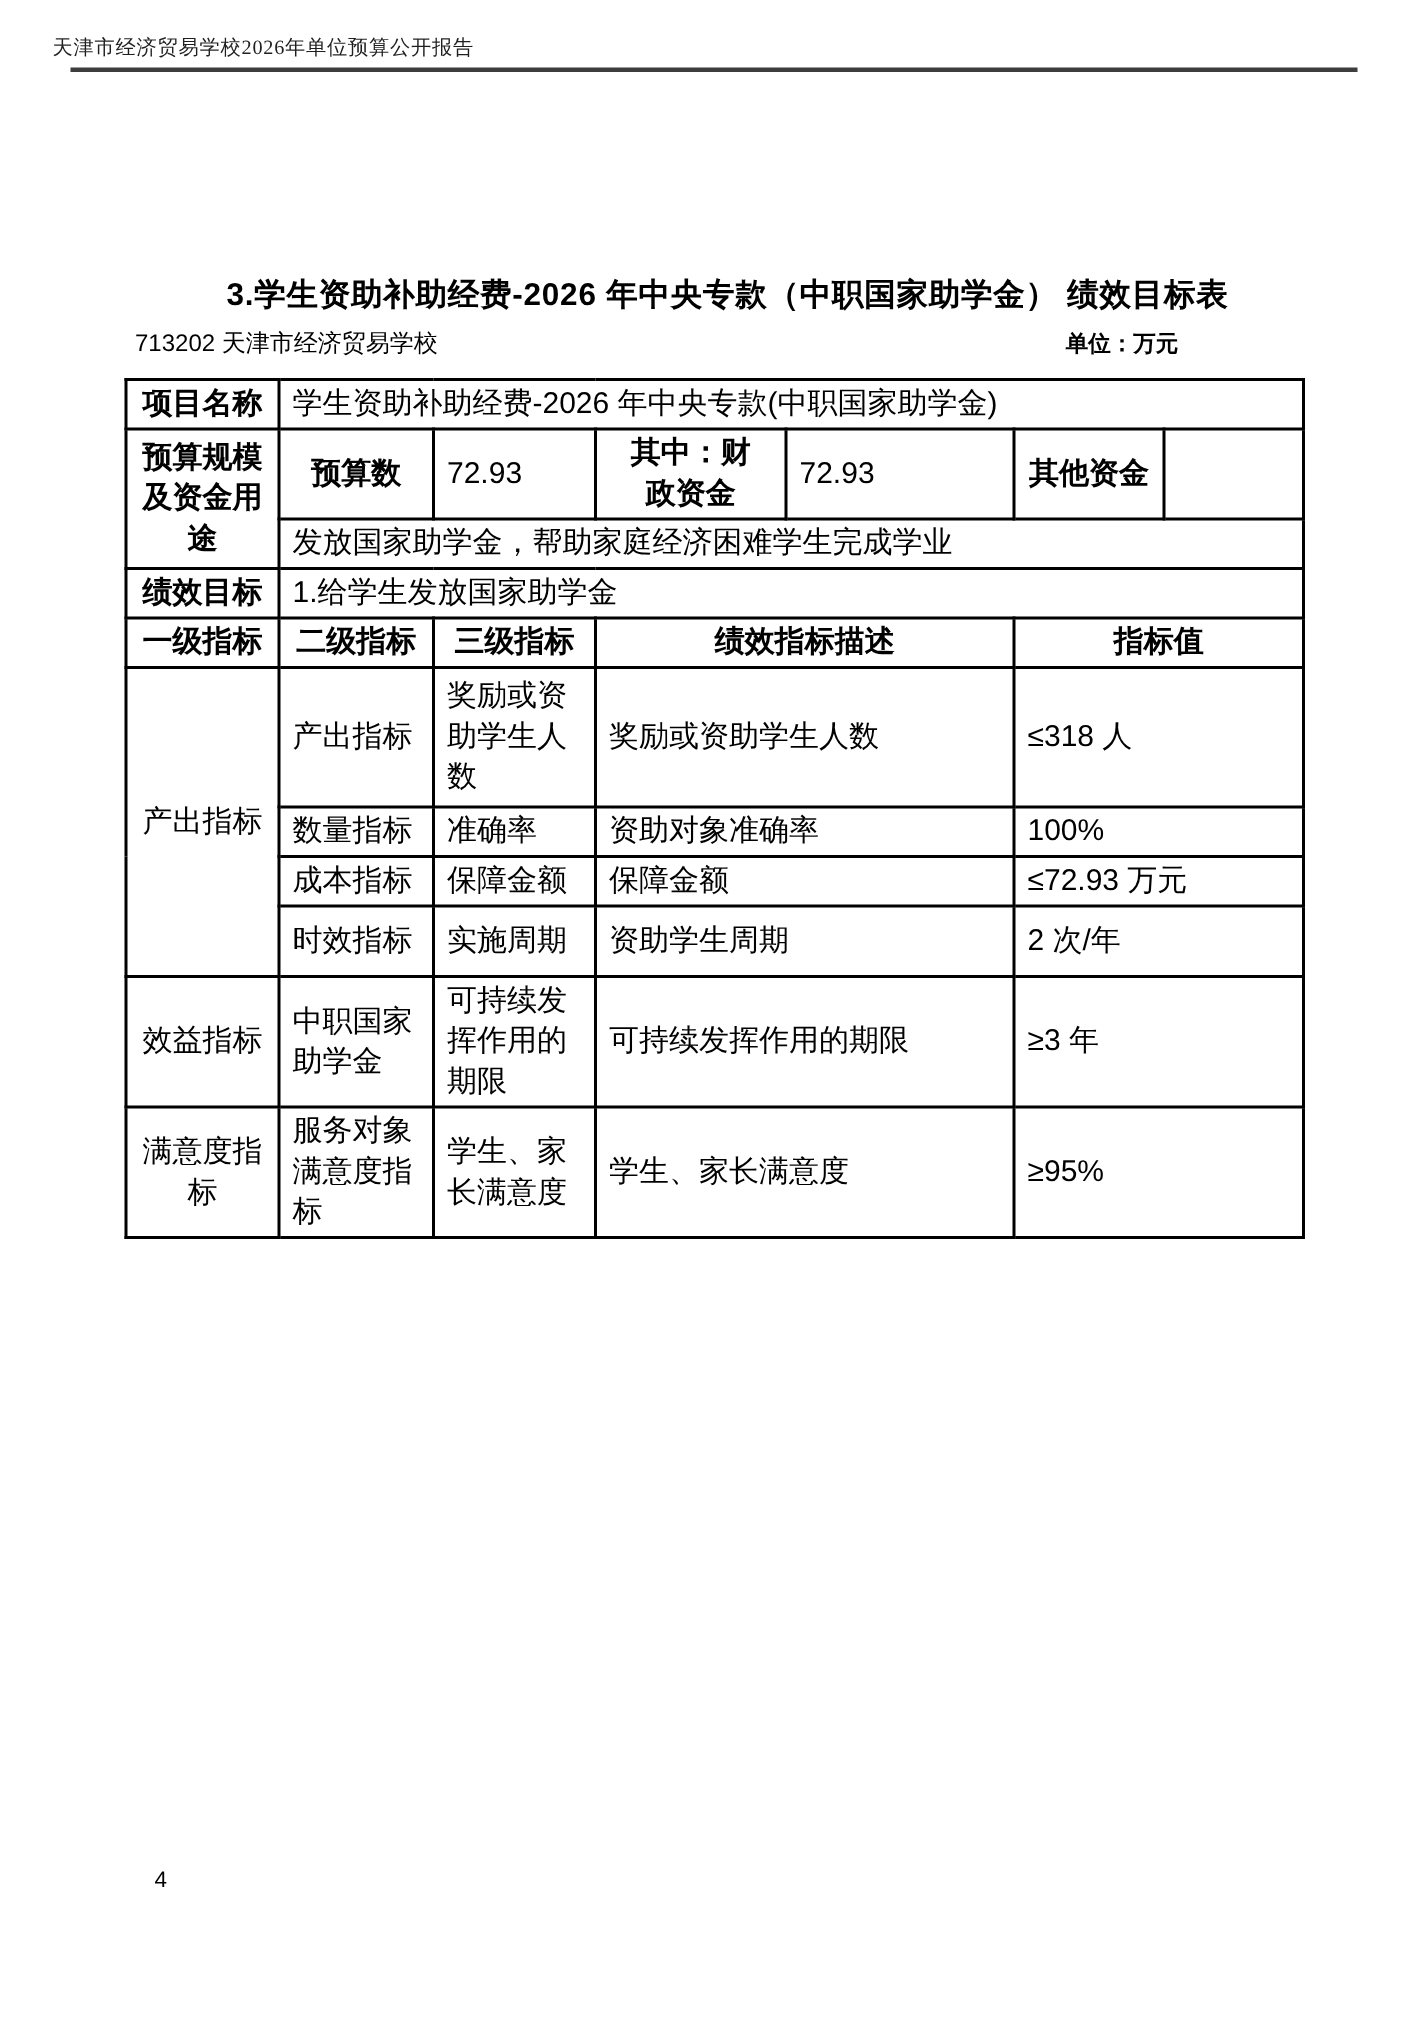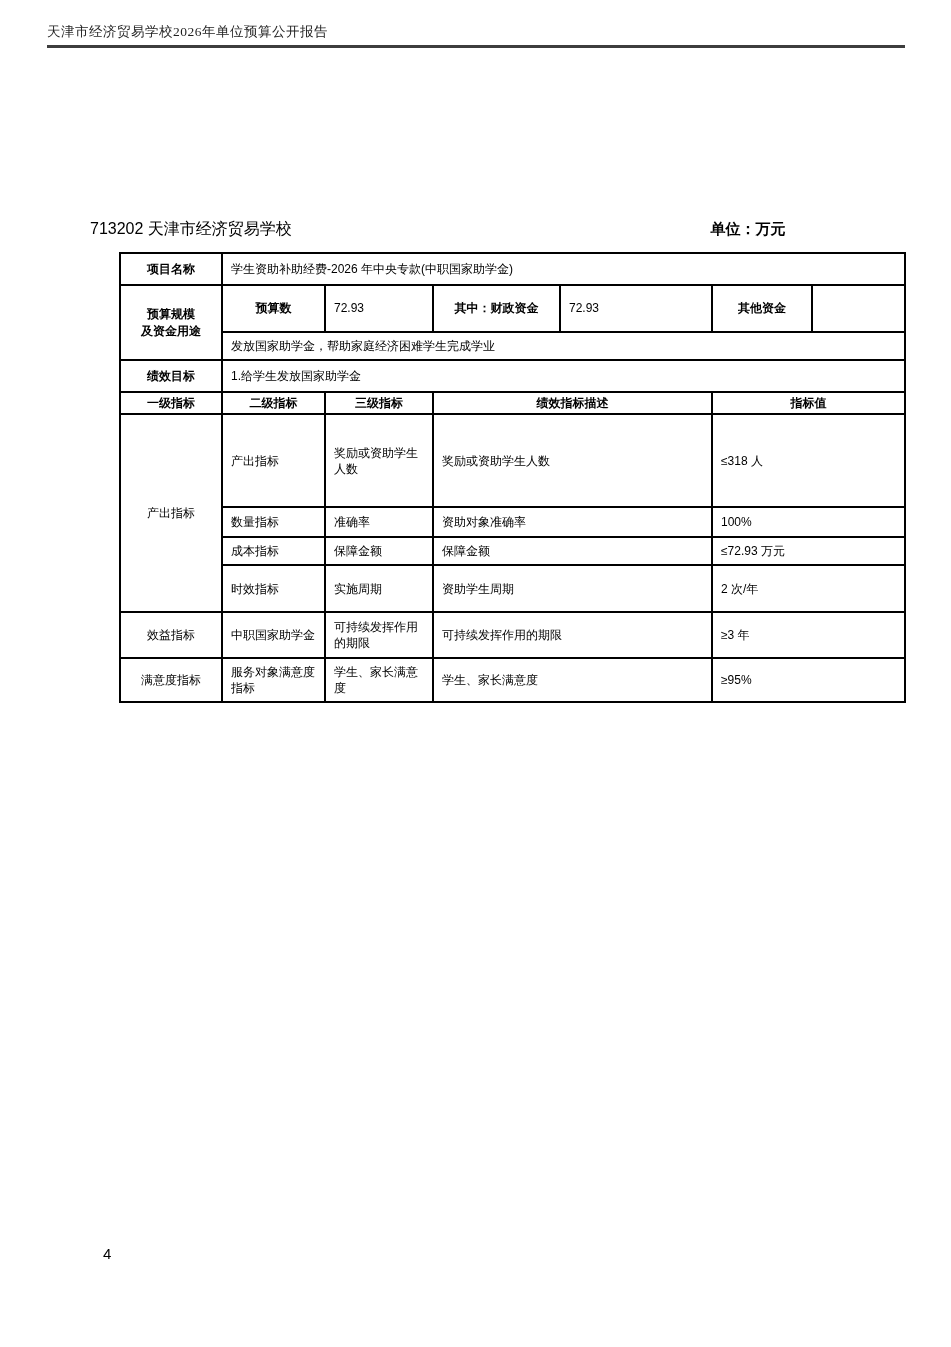--- a/index.html
+++ b/index.html
@@ -8,21 +8,21 @@
     position: relative;
     width: 951px;
     height: 1347px;
     background: #ffffff;
     font-family: "Liberation Sans", sans-serif;
     color: #000000;
     overflow: hidden;
   }
   .doc-header {
     position: absolute;
-    left: 47px;
+    left: 35px;
     top: 23px;
     font-family: "Liberation Serif", "DejaVu Serif", serif;
     font-size: 13.5px;
     color: #1f1f1f;
     letter-spacing: 0.5px;
   }
   .header-rule {
     position: absolute;
     left: 47px;
     top: 45px;
@@ -56,22 +56,21 @@
     font-size: 15px;
     font-weight: bold;
   }
   table.perf {
     position: absolute;
     left: 83px;
     top: 252px;
     width: 786px;
     border-collapse: collapse;
     table-layout: fixed;
-    font-size: 12px;
-    margin-left: 36px;
+    font-size: 20px;
   }
   table.perf td {
     border: 2px solid #000000;
     padding: 2px 8px;
     vertical-align: middle;
     line-height: 1.35;
     word-break: break-all;
     overflow: hidden;
   }
   td.b  { font-weight: bold; text-align: center; padding-left: 2px; padding-right: 2px; }
@@ -89,20 +88,21 @@
   }
 </style>
 </head>
 <body>
 
 <div class="page">
 
   <div class="doc-header">天津市经济贸易学校2026年单位预算公开报告</div>
   <div class="header-rule"></div>
 
+  <div class="page-title">3.学生资助补助经费-2026 年中央专款（中职国家助学金） 绩效目标表</div>
   <div class="org-line">713202 天津市经济贸易学校</div>
   <div class="unit-line">单位：万元</div>
 
   <table class="perf">
     <colgroup>
       <col style="width:102px">
         <col style="width:103px">
         <col style="width:108px">
       <col style="width:127px">
         <col style="width:152px">

